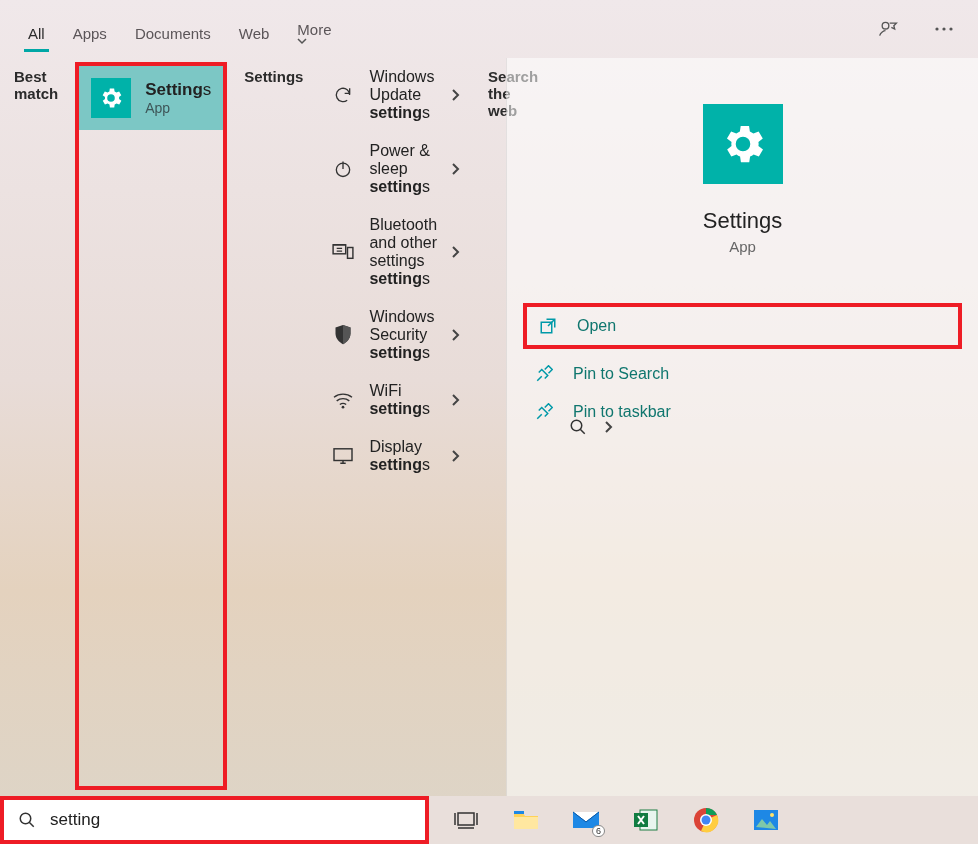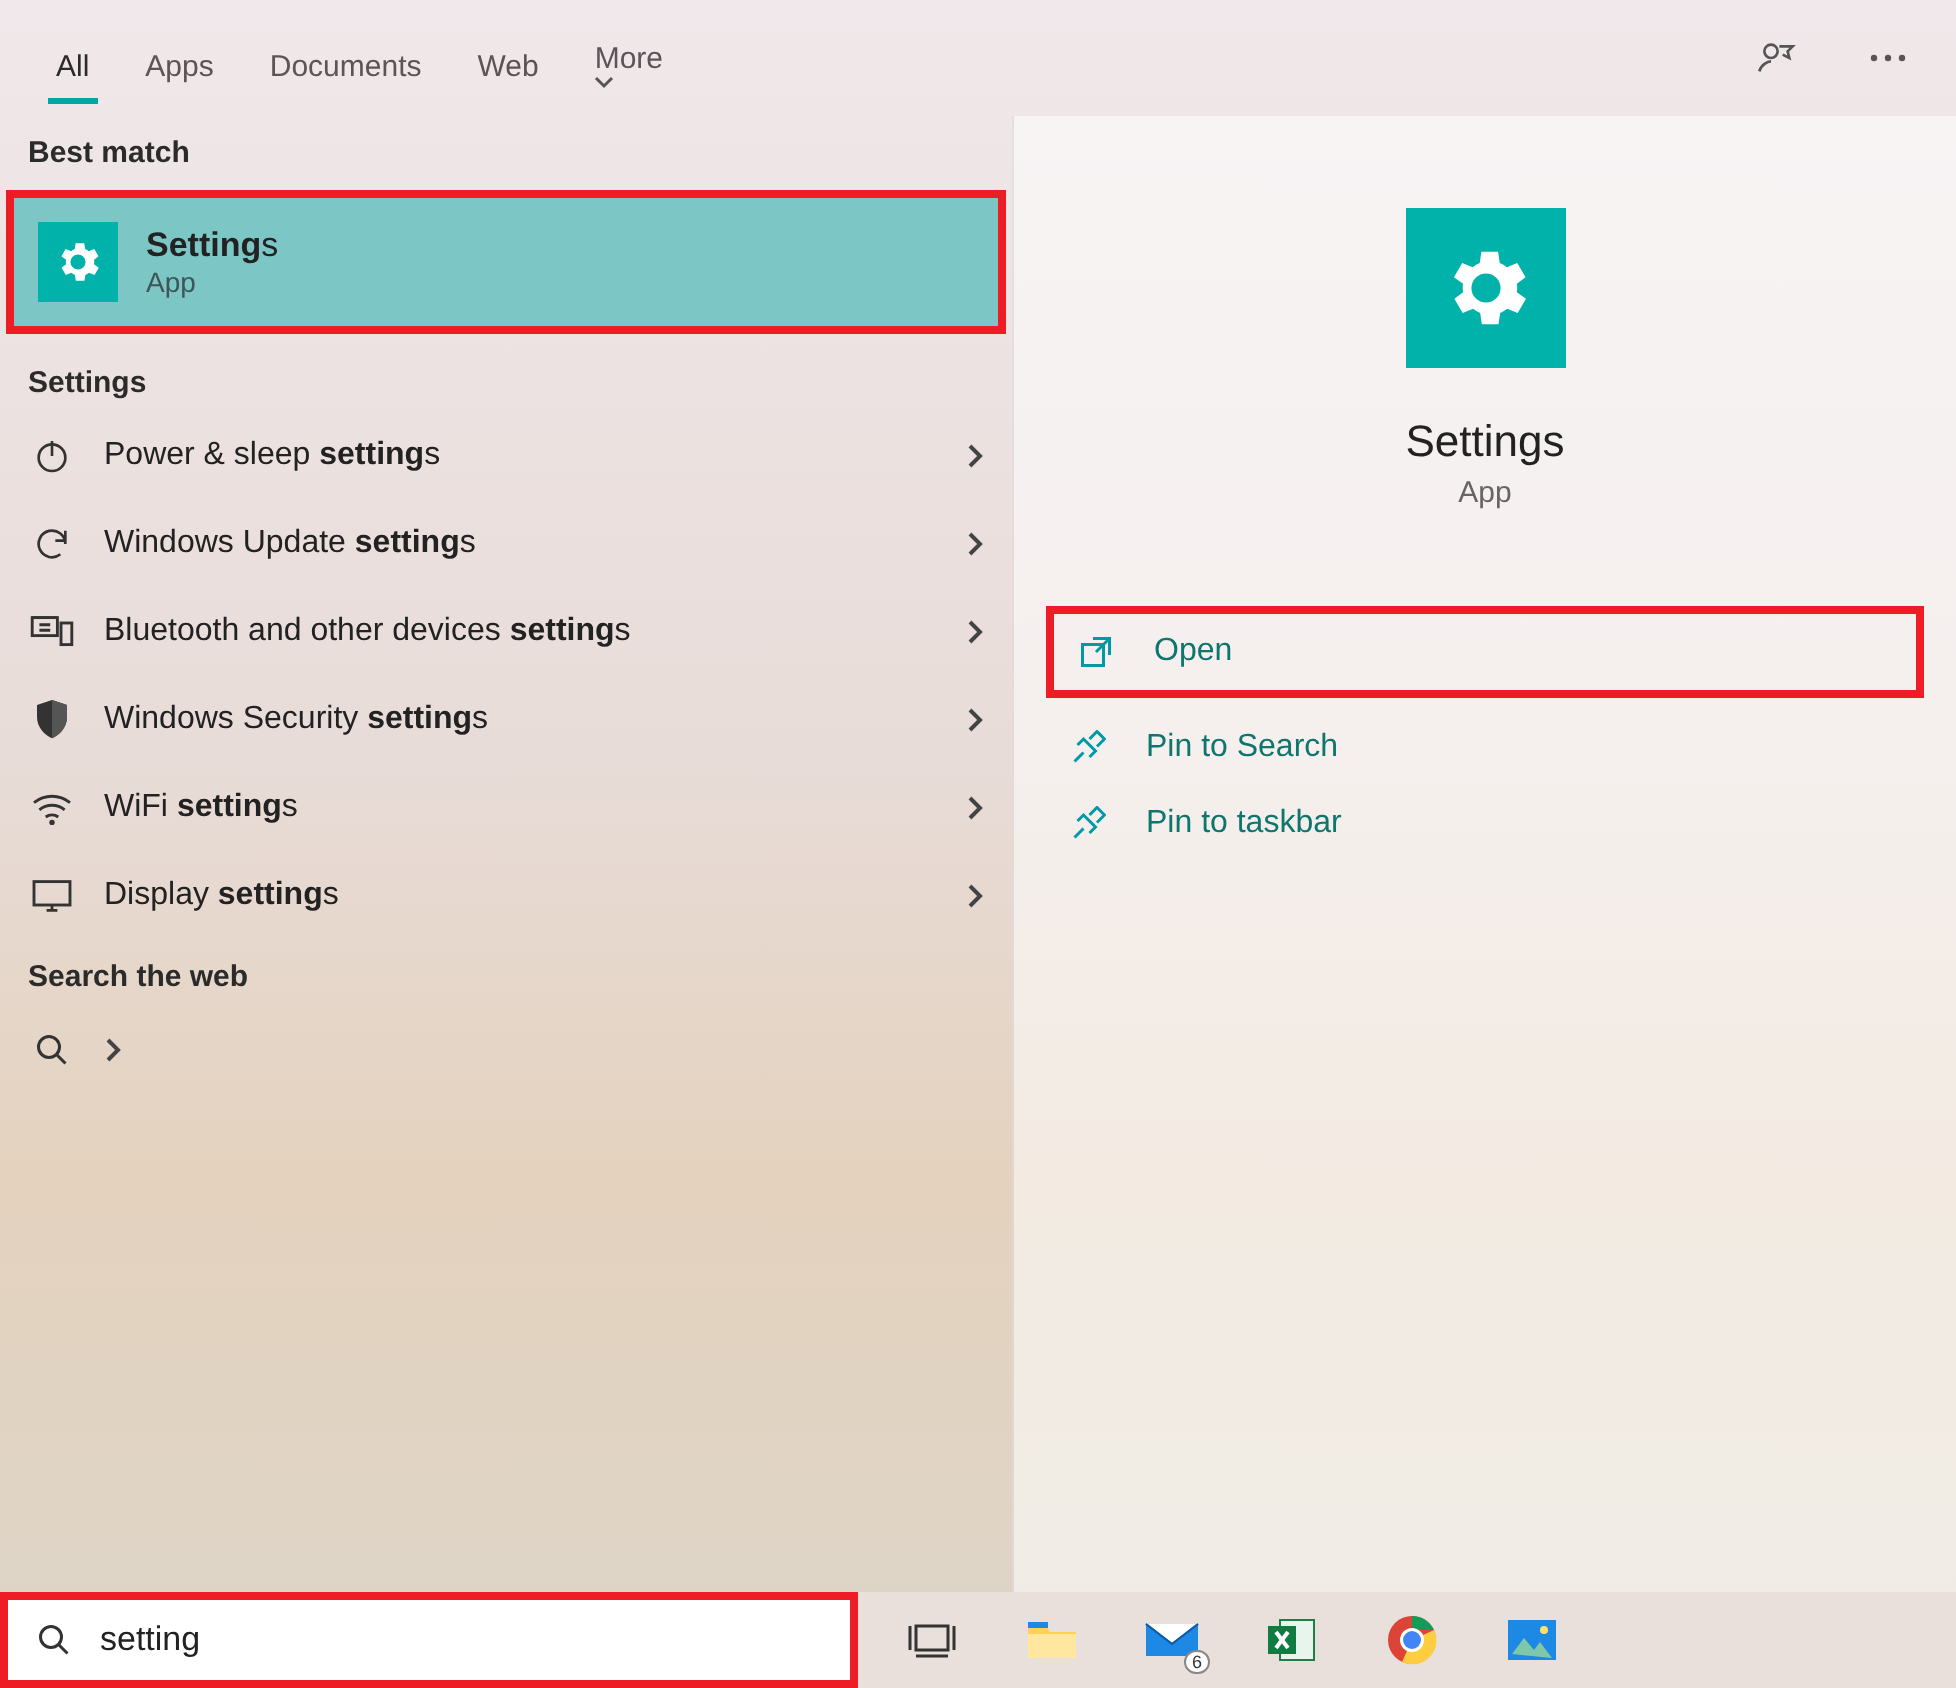--- a/index.html
+++ b/index.html
@@ -9,21 +9,21 @@
 .topbar { height: 58px; display: flex; align-items: center; padding: 0 14px; }
 .tabs { display: flex; gap: 0; align-items: center; }
 .tab { padding: 18px 14px 10px; font-size: 15px; color: #5b5558; cursor: pointer; position: relative; }
 .tab.active { color: #2b2b2b; }
 .tab.active::after { content: ""; position: absolute; left: 10px; right: 10px; bottom: 0; height: 3px; background: #00a7a6; }
 .more-chev { margin-left: 6px; }
 .topbar-right { margin-left: auto; display: flex; gap: 16px; align-items: center; }
 .topbar-icon { width: 40px; height: 40px; display: flex; align-items: center; justify-content: center; color: #555; }
 
 .body-row { display: flex; height: calc(100% - 58px - 48px); }
-.left { width: 506px; display: flex; flex-direction: column; }
+.left { width: 506px; display: flex; flex-direction: row; }
 .right { flex: 1; background: rgba(255,255,255,0.55); border-left: 1px solid rgba(0,0,0,0.08); display: flex; flex-direction: column; align-items: center; padding-top: 46px; }
 
 .section-h { font-size: 15px; font-weight: 600; color: #2b2b2b; padding: 10px 14px 6px; }
 
 .bestmatch-wrap { margin: 4px 3px 6px; border: 4px solid #ee1c25; }
 .bestmatch { display: flex; align-items: center; gap: 14px; padding: 12px 12px; background: #7cc7c5; }
 .gear-tile { width: 40px; height: 40px; background: #00b2a9; display: flex; align-items: center; justify-content: center; }
 .bestmatch-text .ttl { font-size: 17px; color: #222; }
 .bestmatch-text .ttl b { font-weight: 600; }
 .bestmatch-text .sub { font-size: 14px; color: #3e5658; }
@@ -108,53 +108,53 @@
         </div>
       </div>
     </div>
 
     <div class="section-h">Settings</div>
 
     <div id="settings-list">
         <div class="row">
           <div class="ic">
             <svg width="20" height="20" viewBox="0 0 24 24" stroke="#333" stroke-width="1.6" fill="none">
+              <path d="M20 12a8 8 0 1 0-3 6.2M20 4v6h-6"></path>
+            </svg>
+          </div>
+          <div class="lbl"><span>Windows Update </span><b>setting</b><span>s</span></div>
+          <div class="chev">
+            <svg width="9" height="14" viewBox="0 0 9 14">
+              <path d="M2 2l5 5-5 5" stroke="#444" stroke-width="2" fill="none"></path>
+            </svg>
+          </div>
+        </div>
+        <div class="row">
+          <div class="ic">
+            <svg width="20" height="20" viewBox="0 0 24 24" stroke="#333" stroke-width="1.6" fill="none">
               <circle cx="12" cy="13" r="8"></circle>
               <path d="M12 3v9"></path>
             </svg>
           </div>
           <div class="lbl"><span>Power &amp; sleep </span><b>setting</b><span>s</span></div>
-          <div class="chev">
-            <svg width="9" height="14" viewBox="0 0 9 14">
-              <path d="M2 2l5 5-5 5" stroke="#444" stroke-width="2" fill="none"></path>
-            </svg>
-          </div>
-        </div>
-        <div class="row">
-          <div class="ic">
-            <svg width="20" height="20" viewBox="0 0 24 24" stroke="#333" stroke-width="1.6" fill="none">
-              <path d="M20 12a8 8 0 1 0-3 6.2M20 4v6h-6"></path>
-            </svg>
-          </div>
-          <div class="lbl"><span>Windows Update </span><b>setting</b><span>s</span></div>
           <div class="chev">
             <svg width="9" height="14" viewBox="0 0 9 14">
               <path d="M2 2l5 5-5 5" stroke="#444" stroke-width="2" fill="none"></path>
             </svg>
           </div>
         </div>
         <div class="row">
           <div class="ic">
             <svg width="22" height="18" viewBox="0 0 24 20" stroke="#333" stroke-width="1.6" fill="none">
               <rect x="1" y="2" width="14" height="10"></rect>
               <rect x="17" y="5" width="6" height="12"></rect>
               <path d="M1 2h14M5 6h6M5 9h6"></path>
             </svg>
           </div>
-          <div class="lbl"><span>Bluetooth and other devices </span><b>setting</b><span>s</span></div>
+          <div class="lbl"><span>Bluetooth and other settings </span><b>setting</b><span>s</span></div>
           <div class="chev">
             <svg width="9" height="14" viewBox="0 0 9 14">
               <path d="M2 2l5 5-5 5" stroke="#444" stroke-width="2" fill="none"></path>
             </svg>
           </div>
         </div>
         <div class="row">
           <div class="ic">
             <svg width="20" height="22" viewBox="0 0 24 26" fill="#333">
               <path d="M12 1l9 3v7c0 7-5 11-9 13-4-2-9-6-9-13V4z"></path>

